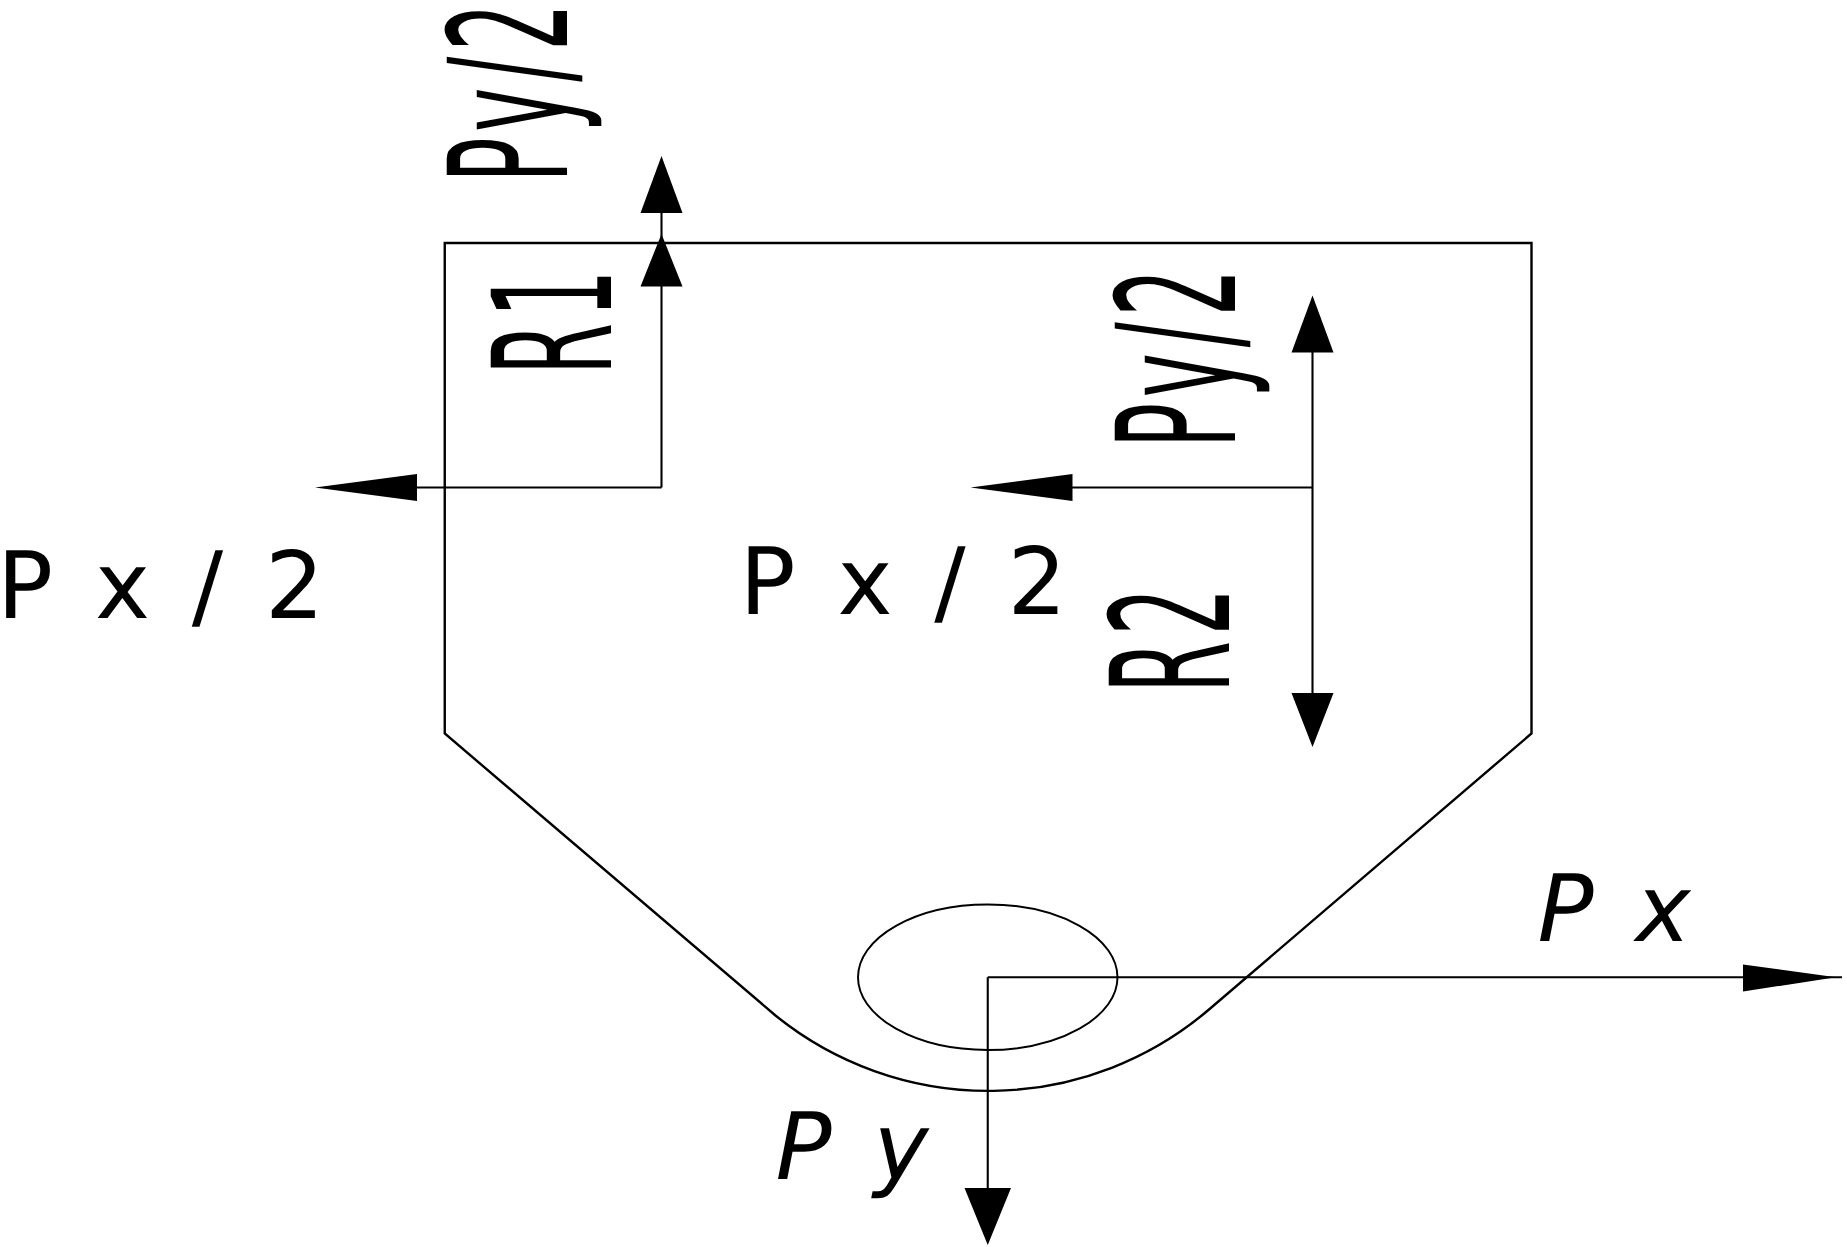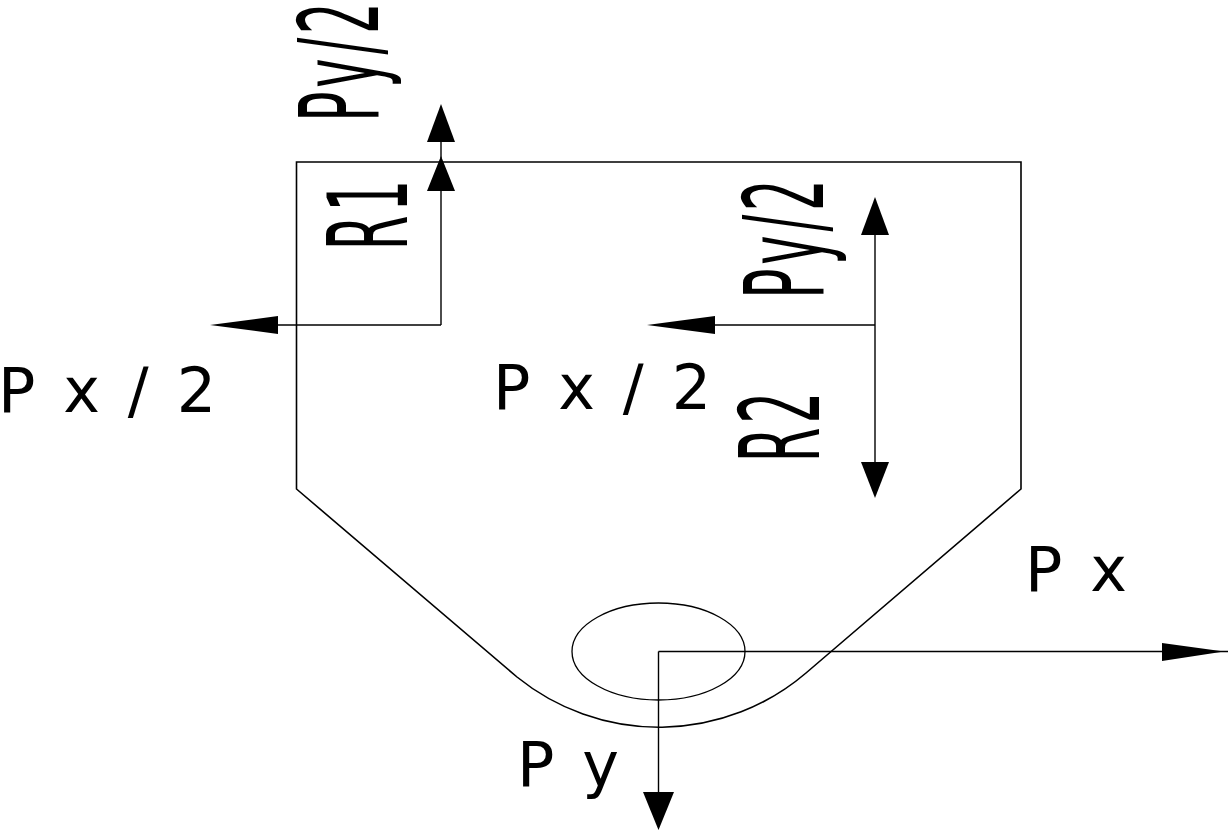--- a/index.html
+++ b/index.html
@@ -37,22 +37,22 @@
     letter-spacing: 0.08em;
     transform: translate(-50%, -50%) rotate(-90deg) scaleX(0.45);
   }
   
   #lbl-py2-top   { left: 340px;  top: 60px;  }
   #lbl-r1        { left: 369px;  top: 213px; }
   #lbl-px2-left  { left: 121px;  top: 391px; }
   #lbl-px2-mid   { left: 616px;  top: 388px; }
   #lbl-py2-right { left: 785px;  top: 237px; }
   #lbl-r2        { left: 781px;  top: 425px; }
-  #lbl-px        { left: 1090px; top: 570px; }
-  #lbl-py        { left: 582px;  top: 765px; }
+  #lbl-px        { left: 1090px; top: 606px; font-style: italic; }
+  #lbl-py        { left: 582px;  top: 765px; font-style: italic; }
 </style>
 </head>
 <body>
 
 <div id="canvas">
 
   <svg id="geometry" width="1231" height="831" viewBox="0 0 1231 831">
     <g fill="none" stroke="#000000" stroke-width="1.6">
 
       <path d="M 296.5 162 H 1021 V 489 L 806 673 A 226 226 0 0 1 517 677 L 296.5 489 Z"></path>

